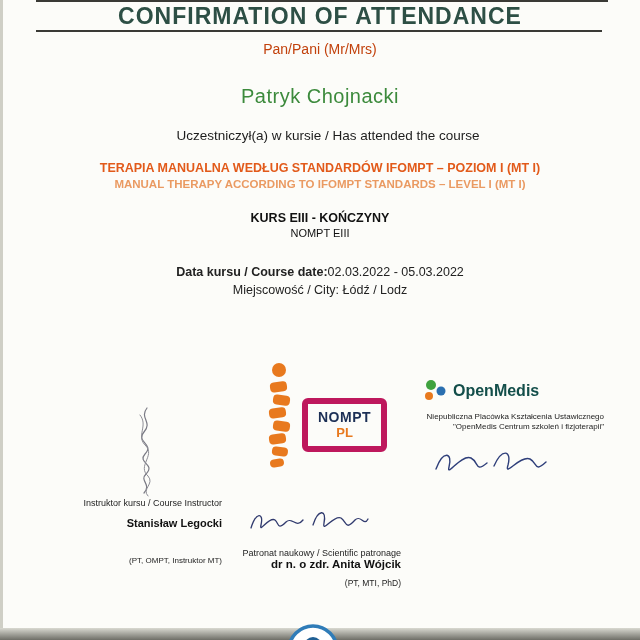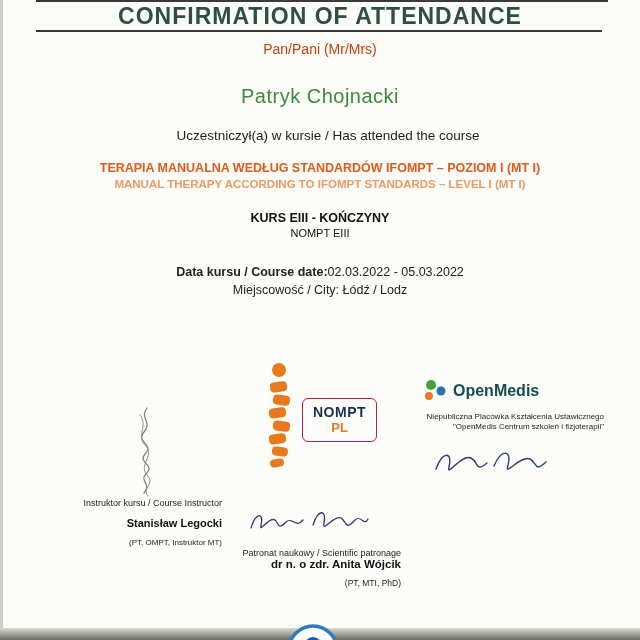--- a/index.html
+++ b/index.html
@@ -32,21 +32,21 @@
 
   .col { position:absolute; text-align:right; }
   .role  { font-size:9px; color:#1d1d1d; }
   .role8 { font-size:8px; color:#1d1d1d; line-height:10px; }
   .sig-name { font-size:11px; font-weight:bold; color:#111; }
   .creds { font-size:8px; color:#1d1d1d; }
 
   .nompt-logo { left:258px; top:362px; display:flex; align-items:flex-start; }
   .nompt-box {
     margin-top:36px; margin-left:2px;
-    border:1px solid #be185d; border-radius:6px;
+    border:6px solid #be185d; border-radius:6px;
     padding:5px 10px 6px; text-align:center; background:transparent;
   }
   .nompt-name { font-size:14px; font-weight:bold; letter-spacing:.5px; color:var(--nompt-navy,#1c2f55); display:block; }
   .nompt-country { font-size:13px; font-weight:bold; color:var(--nompt-orange,#e8791e); display:block; }
 
   .openmedis { left:422px; top:378px; display:flex; align-items:center; }
   .openmedis-name { font-size:16px; font-weight:bold; margin-left:5px; color:var(--openmedis-teal,#134e4a); }
 
   .edge-left { left:0; top:0; width:3px; height:640px; background:#cfcfc6; }
   .edge-bottom { left:0; top:628px; width:640px; height:12px;
@@ -113,21 +113,21 @@
     <path d="M64,24 C72,6 82,8 78,23 C74,36 90,13 100,17 C108,21 104,31 116,20" stroke="#2f3f7a" fill="none" stroke-width="1.4" stroke-linecap="round"></path>
   </svg>
 
   <svg class="abs" style="left:102px; top:405px;" width="80" height="92" viewBox="0 0 80 92">
     <path d="M45,3 C37,13 51,17 42,27 C33,37 53,39 43,49 C35,58 54,59 44,69 C37,76 50,79 42,88" stroke="#7a7a84" fill="none" stroke-width="1.2" stroke-linecap="round"></path>
     <path d="M38,10 C47,21 33,31 44,41 C53,51 35,61 46,71 C53,79 39,84 46,91" stroke="#8d8d95" fill="none" stroke-width="1" stroke-linecap="round"></path>
   </svg>
   <div class="col" style="left:62px; top:498px; width:160px;">
     <div class="role">Instruktor kursu / Course Instructor</div>
     <div class="sig-name" style="margin-top:9px;">Stanisław Legocki</div>
-    <div class="creds" style="margin-top:9px;">(PT, OMPT, Instruktor MT)</div>
+    <div class="creds" style="margin-top:27px;">(PT, OMPT, Instruktor MT)</div>
   </div>
 
   <svg class="abs" style="left:245px; top:502px;" width="126" height="40" viewBox="0 0 126 40">
     <path d="M6,26 C11,10 19,10 16,23 C14,32 24,14 30,18 C34,21 32,29 41,20 C47,14 51,27 58,18" stroke="#303a6e" fill="none" stroke-width="1.3" stroke-linecap="round"></path>
     <path d="M68,23 C73,7 82,7 79,21 C77,32 89,12 96,16 C102,20 100,29 110,18 C116,12 119,25 123,17" stroke="#303a6e" fill="none" stroke-width="1.3" stroke-linecap="round"></path>
   </svg>
   <div class="col" style="left:213px; top:548px; width:188px;">
     <div class="role">Patronat naukowy / Scientific patronage</div>
     <div class="sig-name" style="font-size:11.5px;">dr n. o zdr. Anita Wójcik</div>
     <div class="creds" style="margin-top:8px; font-size:8.5px;">(PT, MTI, PhD)</div>

